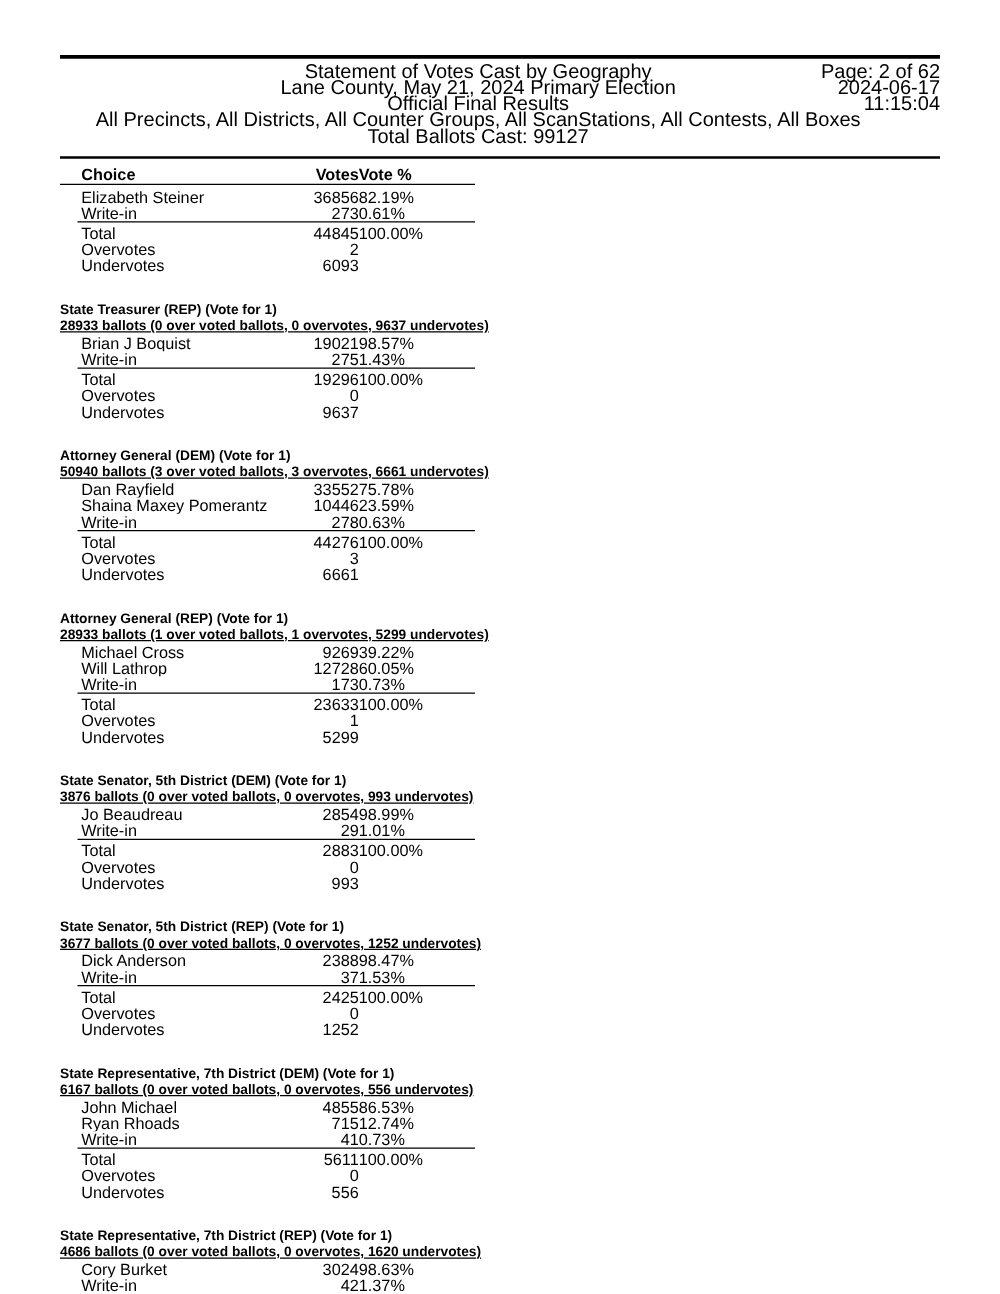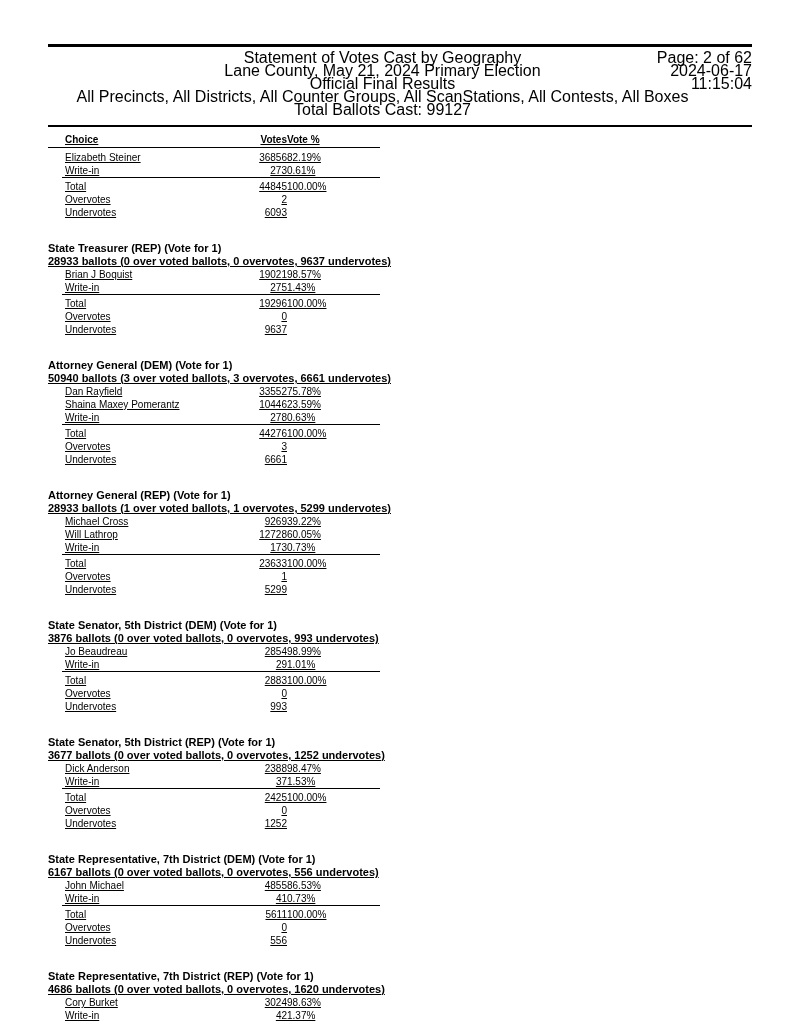--- a/index.html
+++ b/index.html
@@ -10,21 +10,21 @@
   }
   .page { position: absolute; left: 48px; right: 48px; top: 0; }
 
   .rule-top { margin-top: 44px; height: 3px; background: #000; }
   .rule-mid { height: 2px; background: #000; }
 
   .header { position: relative; padding: 4px 0 9px 0; font-size: 16px; line-height: 13px; }
   .header-center { text-align: center; padding-right: 35px; }
   .header-right { position: absolute; top: 4px; right: 0; text-align: right; }
 
-  .row { display: flex; line-height: 13px; font-size: 10px; text-decoration: underline; }
+  .row { display: flex; line-height: 13px; font-size: 13px; }
   .c-choice { flex: 1; white-space: nowrap; overflow: hidden; }
   .c-votes { width: 70px; flex: none; text-align: right; }
   .c-pct { width: 93px; flex: none; }
 
   .table-header {
     width: 332px; margin-top: 6px; font-weight: bold;
     border-bottom: 1.5px solid #000; padding-bottom: 1px;
   }
   .table-header .c-choice { padding-left: 17px; }
   .th-pct { text-align: left; box-sizing: border-box; }
@@ -310,20 +310,25 @@
     <div class="contest-title">State Representative, 7th District (DEM) (Vote for 1)</div>
     <div class="ballots-line">6167 ballots (0 over voted ballots, 0 overvotes, 556 undervotes)</div>
     <div class="sect-rows">
       <div class="cand-group">
   <div class="row">
     <span class="c-choice">John Michael</span>
     <span class="c-votes">4855</span>
     <span class="c-pct">86.53%</span>
   </div>
 
+  <div class="row">
+    <span class="c-choice">Ryan Rhoads</span>
+    <span class="c-votes">715</span>
+    <span class="c-pct">12.74%</span>
+  </div>
 
   <div class="row">
     <span class="c-choice">Write-in</span>
     <span class="c-votes">41</span>
     <span class="c-pct">0.73%</span>
   </div>
 </div>
       <div class="tail">
         <div class="row total-row">
           <span class="c-choice">Total</span>

